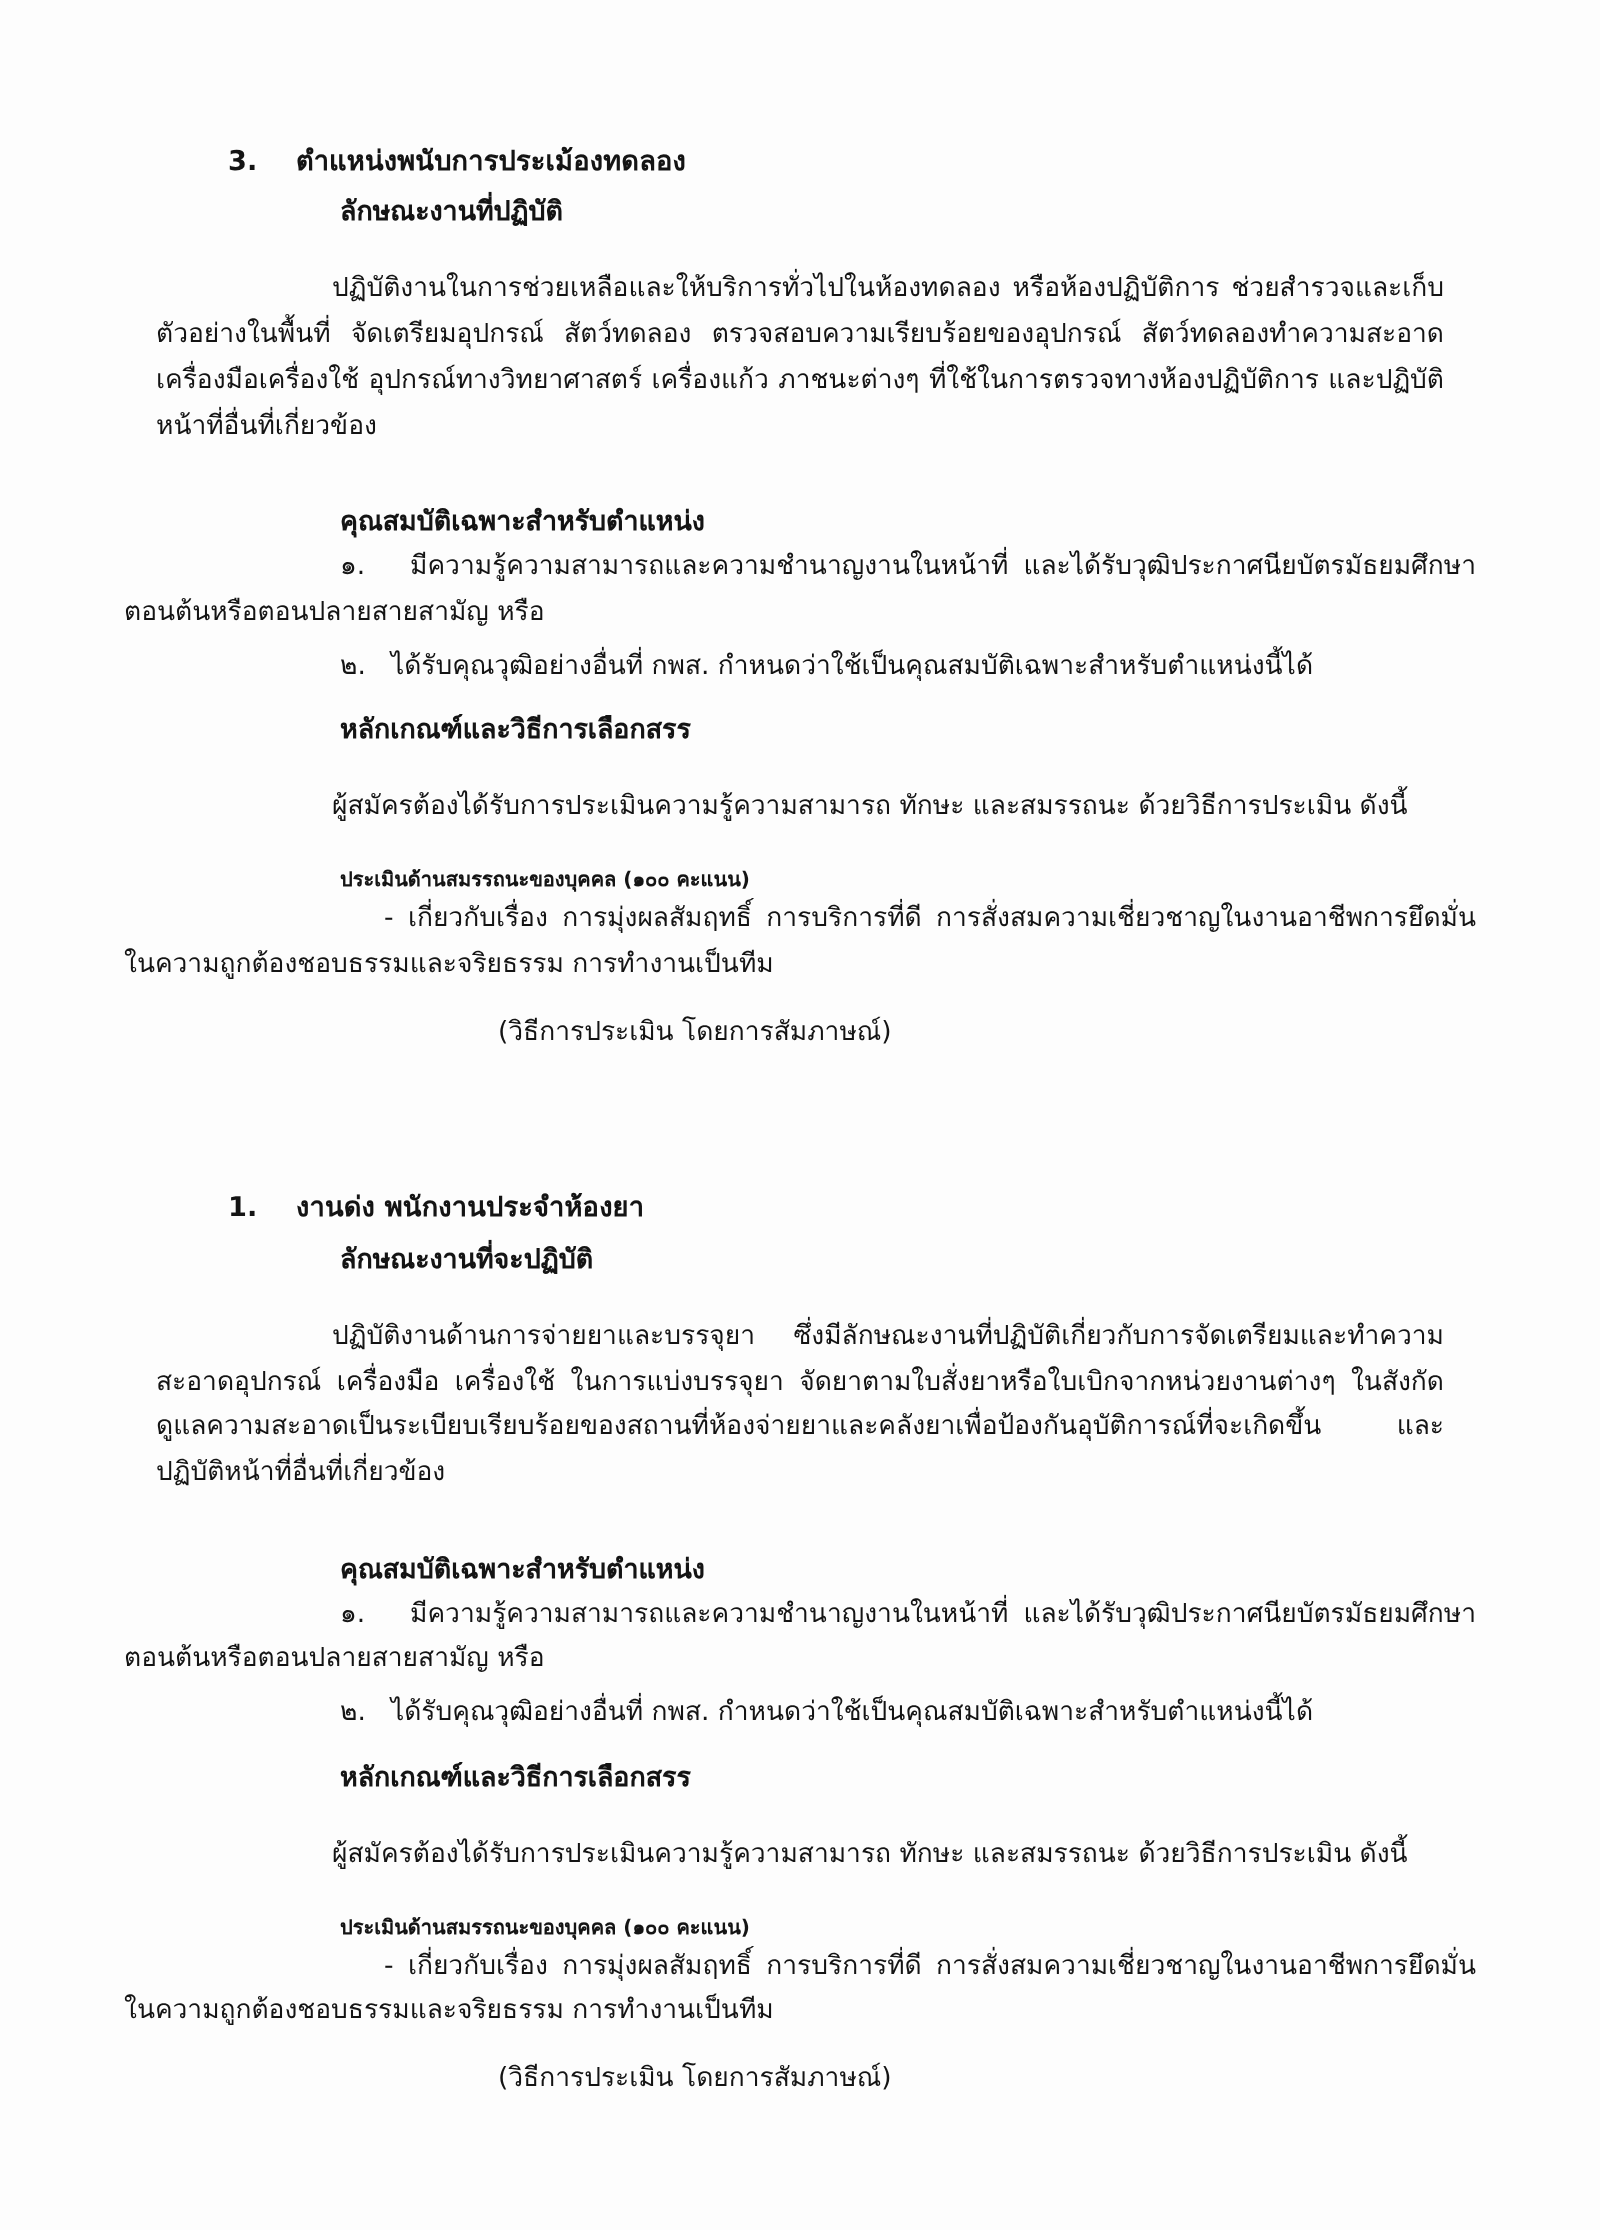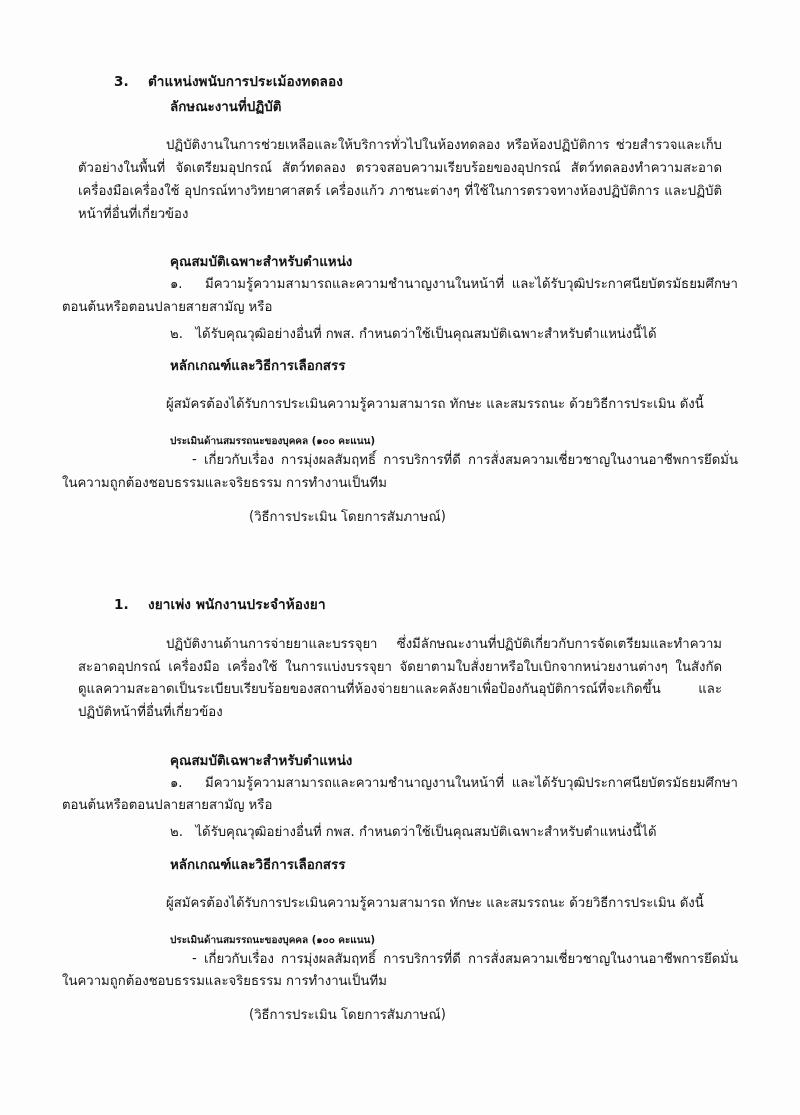--- a/index.html
+++ b/index.html
@@ -102,22 +102,23 @@
       <p class="para">ผู้สมัครต้องได้รับการประเมินความรู้ความสามารถ ทักษะ และสมรรถนะ ด้วยวิธีการประเมิน ดังนี้</p>
       <p class="bold-line">ประเมินด้านสมรรถนะของบุคคล (๑๐๐ คะแนน)</p>
       <p class="dash-line">- เกี่ยวกับเรื่อง การมุ่งผลสัมฤทธิ์ การบริการที่ดี การสั่งสมความเชี่ยวชาญในงานอาชีพการยึดมั่นในความถูกต้องชอบธรรมและจริยธรรม การทำงานเป็นทีม</p>
       <p class="paren-line">(วิธีการประเมิน โดยการสัมภาษณ์)</p>
     </div>
 
     <div class="gap-block"></div>
 
     <div class="section">
       <p class="heading-num">
-        <span class="num">1.</span><span>งยาเพ่ง พนักงานประจำห้องยา</span>
+        <span class="num">1.</span><span>งานด่ง พนักงานประจำห้องยา</span>
       </p>
+      <p class="sub-head">ลักษณะงานที่จะปฏิบัติ</p>
       <p class="para">ปฏิบัติงานด้านการจ่ายยาและบรรจุยา ซึ่งมีลักษณะงานที่ปฏิบัติเกี่ยวกับการจัดเตรียมและทำความสะอาดอุปกรณ์ เครื่องมือ เครื่องใช้ ในการแบ่งบรรจุยา จัดยาตามใบสั่งยาหรือใบเบิกจากหน่วยงานต่างๆ ในสังกัด ดูแลความสะอาดเป็นระเบียบเรียบร้อยของสถานที่ห้องจ่ายยาและคลังยาเพื่อป้องกันอุบัติการณ์ที่จะเกิดขึ้น และปฏิบัติหน้าที่อื่นที่เกี่ยวข้อง</p>
       <div class="spacer-sm"></div>
       <p class="sub-head">คุณสมบัติเฉพาะสำหรับตำแหน่ง</p>
       <p class="item">
         <span>๑.</span>&nbsp;&nbsp;&nbsp;<span>มีความรู้ความสามารถและความชำนาญงานในหน้าที่ และได้รับวุฒิประกาศนียบัตรมัธยมศึกษาตอนต้นหรือตอนปลายสายสามัญ  หรือ</span>
       </p>
       <div class="spacer-xs"></div>
       <p class="item">
         <span>๒.</span>&nbsp;&nbsp;&nbsp;<span>ได้รับคุณวุฒิอย่างอื่นที่ กพส. กำหนดว่าใช้เป็นคุณสมบัติเฉพาะสำหรับตำแหน่งนี้ได้</span>
       </p>

